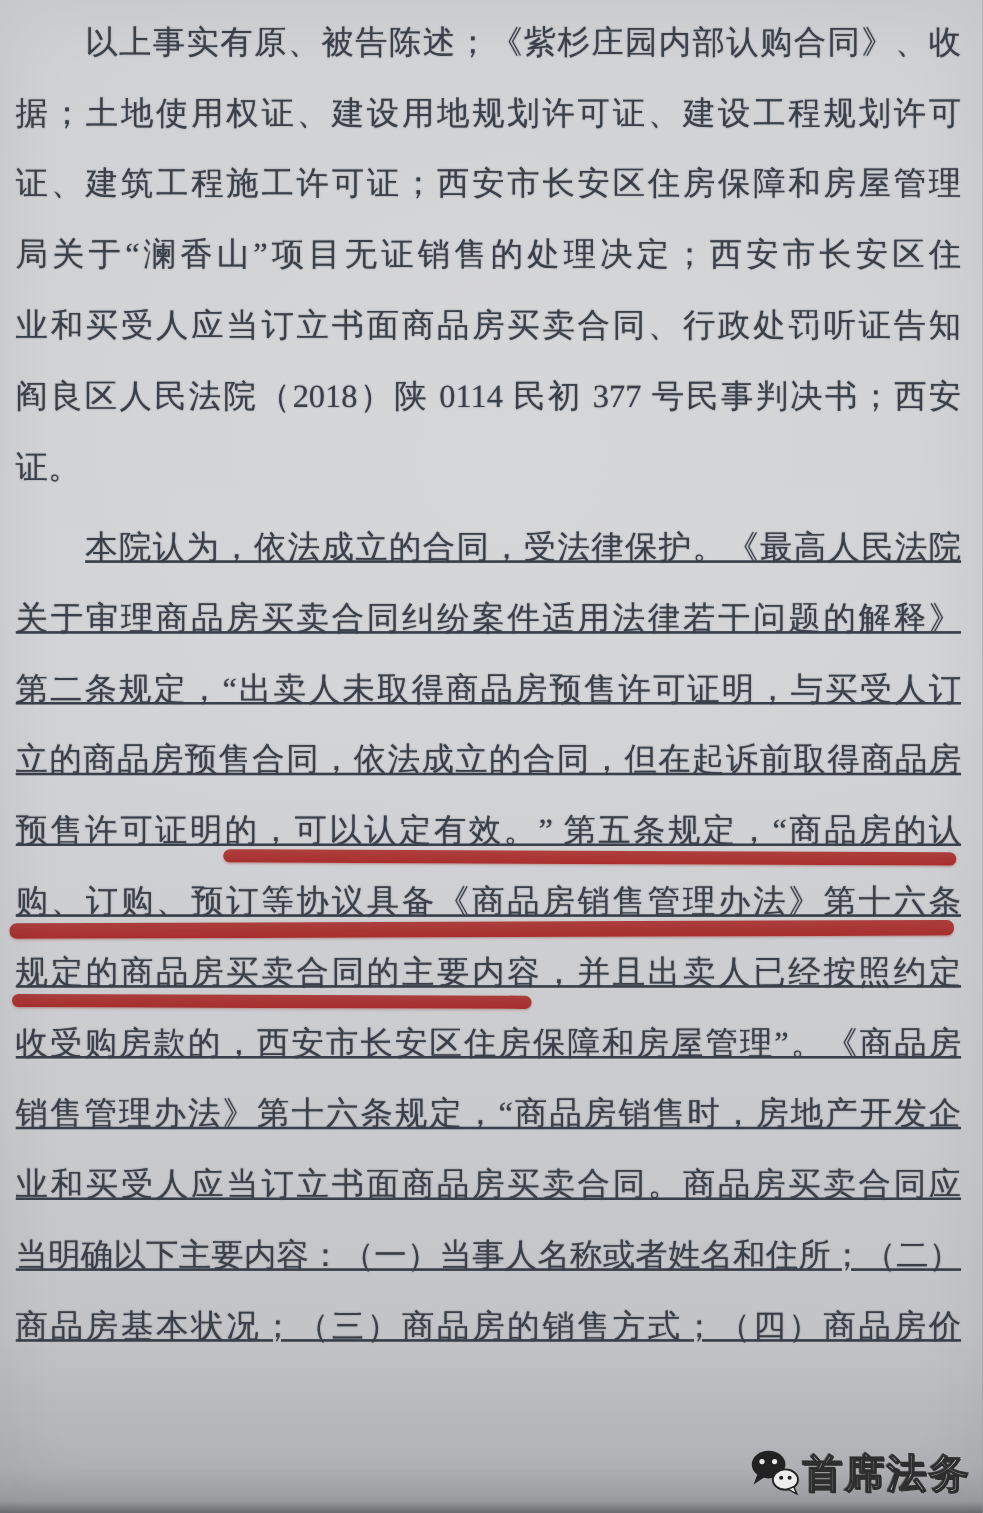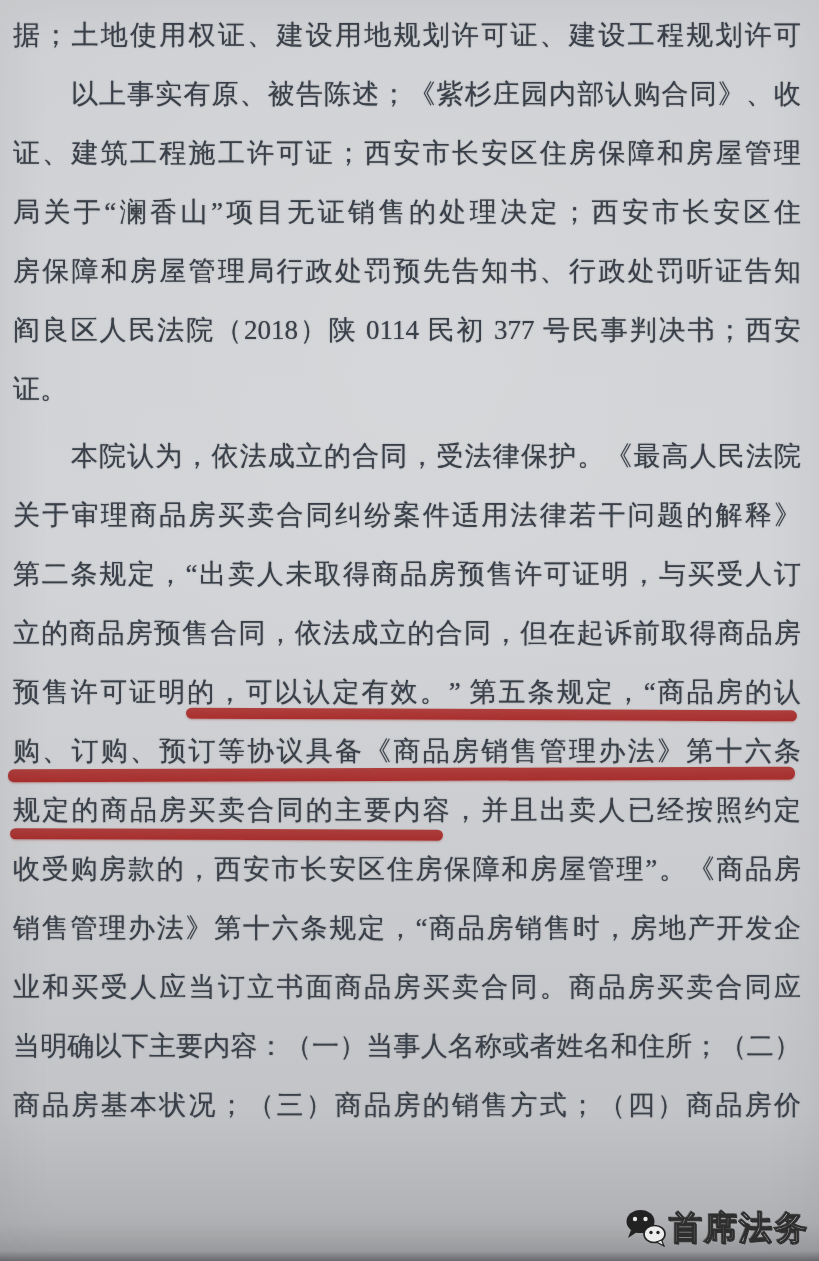--- a/index.html
+++ b/index.html
@@ -25,21 +25,21 @@
   }
   .doc {
     position: absolute;
     left: 13px;
     top: 6px;
     width: 788px;
     color: #3a4049;
     font-size: 27px;
     text-shadow: 0 0 1.3px rgba(58,64,74,0.65);
   }
-  .paragraph + .paragraph { margin-top: 8px; }
+  .paragraph + .paragraph { margin-top: 8px; text-decoration: underline; }
   .line {
     height: 59px;
     line-height: 59px;
     white-space: nowrap;
     text-align: left;
   }
   .line.fill {
     text-align: justify;
     text-align-last: justify;
     text-justify: inter-character;
@@ -75,25 +75,25 @@
     text-shadow: 1px 1px 0 #2b2b2b, -1px -1px 0 rgba(43,43,43,0.55);
   }
 </style>
 </head>
 <body>
 
 <div class="page">
 
   <div class="doc" id="doc">
       <div class="paragraph">
+        <div class="line fill indent">以上事实有原、被告陈述；《紫杉庄园内部认购合同》、收</div>
         <div class="line fill">据；土地使用权证、建设用地规划许可证、建设工程规划许可</div>
-        <div class="line fill indent">以上事实有原、被告陈述；《紫杉庄园内部认购合同》、收</div>
         <div class="line fill">证、建筑工程施工许可证；西安市长安区住房保障和房屋管理</div>
         <div class="line fill">局关于“澜香山”项目无证销售的处理决定；西安市长安区住</div>
-        <div class="line fill">房保障和房屋管理局行政处罚预先告知书、行政处罚听证告知</div>
+        <div class="line fill">业和买受人应当订立书面商品房买卖合同、行政处罚听证告知</div>
         <div class="line fill">阎良区人民法院（2018）陕 0114 民初 377 号民事判决书；西安</div>
         <div class="line">证。</div>
       </div>
       <div class="paragraph">
         <div class="line fill indent">本院认为，依法成立的合同，受法律保护。《最高人民法院</div>
         <div class="line fill">关于审理商品房买卖合同纠纷案件适用法律若干问题的解释》</div>
         <div class="line fill">第二条规定，“出卖人未取得商品房预售许可证明，与买受人订</div>
         <div class="line fill">立的商品房预售合同，依法成立的合同，但在起诉前取得商品房</div>
         <div class="line fill">预售许可证明的，可以认定有效。” 第五条规定，“商品房的认</div>
         <div class="line fill">购、订购、预订等协议具备《商品房销售管理办法》第十六条</div>

